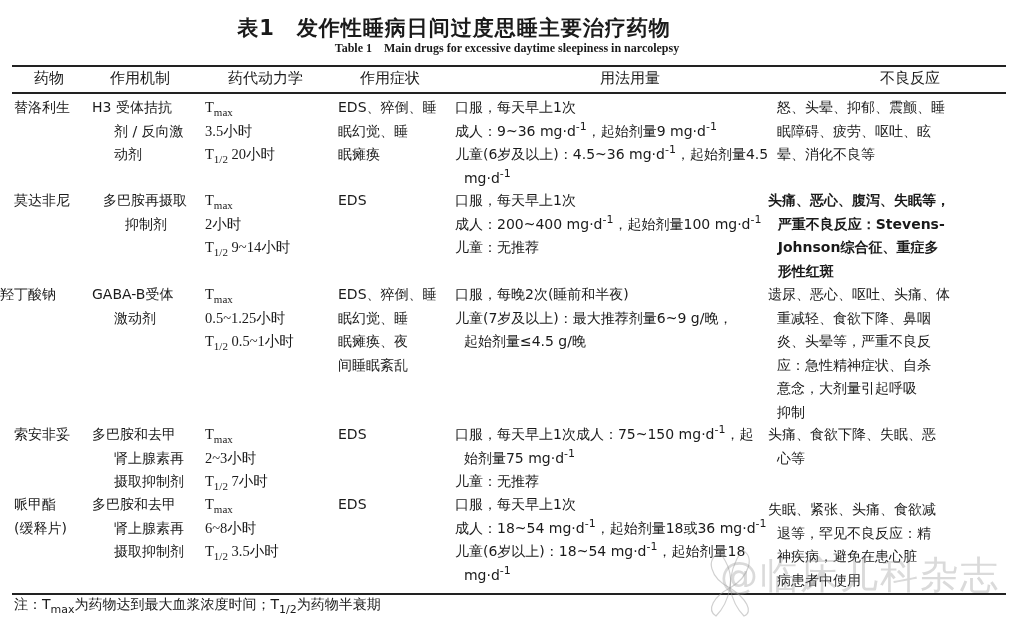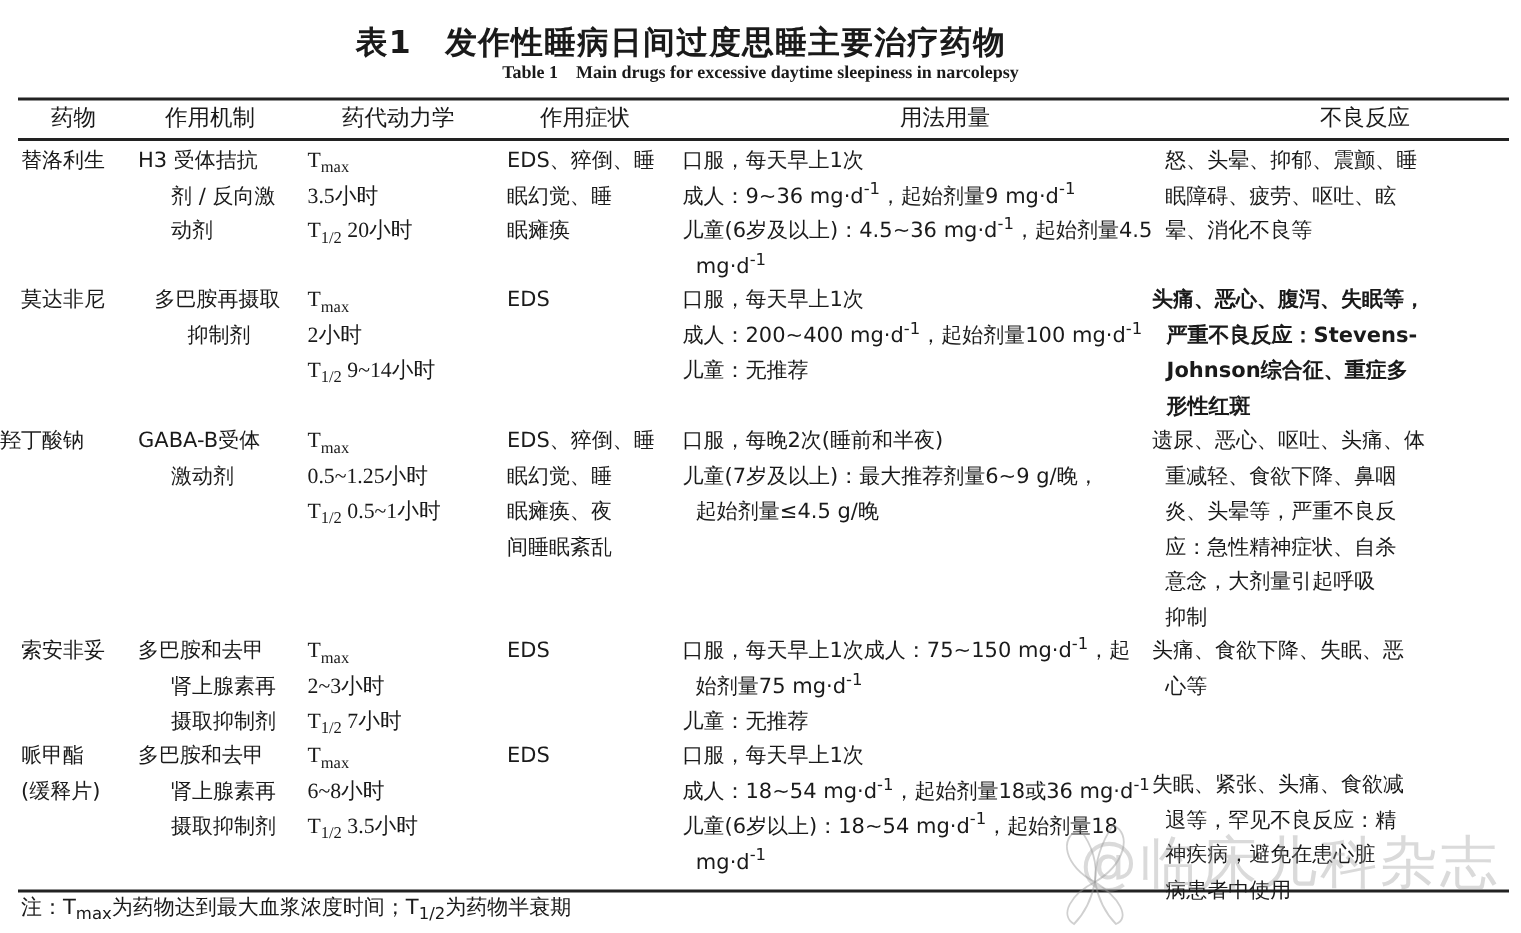--- a/index.html
+++ b/index.html
@@ -63,21 +63,21 @@
     <div class="cell cn" style="left: 92px; top: 423px;"><div>多巴胺和去甲</div><div style="padding-left: 22px;">肾上腺素再</div><div style="padding-left: 22px;">摄取抑制剂</div></div>
     <div class="cell " style="left: 205px; top: 423px;"><div>T<sub>max</sub></div><div>2~3小时</div><div>T<sub>1/2</sub> 7小时</div></div>
     <div class="cell cn" style="left: 338px; top: 423px;"><div>EDS</div></div>
     <div class="cell cn" style="left: 455px; top: 423px;"><div>口服，每天早上1次成人：75~150 mg·d<sup>-1</sup>，起</div><div>  始剂量75 mg·d<sup>-1</sup></div><div>儿童：无推荐</div></div>
     <div class="cell cn" style="left: 768px; top: 423px;"><div>头痛、食欲下降、失眠、恶</div><div>  心等</div></div>
     <div class="cell cn" style="left: 14px; top: 493px;"><div>哌甲酯</div><div>(缓释片)</div></div>
     <div class="cell cn" style="left: 92px; top: 493px;"><div>多巴胺和去甲</div><div style="padding-left: 22px;">肾上腺素再</div><div style="padding-left: 22px;">摄取抑制剂</div></div>
     <div class="cell " style="left: 205px; top: 493px;"><div>T<sub>max</sub></div><div>6~8小时</div><div>T<sub>1/2</sub> 3.5小时</div></div>
     <div class="cell cn" style="left: 338px; top: 493px;"><div>EDS</div></div>
     <div class="cell cn" style="left: 455px; top: 493px;"><div>口服，每天早上1次</div><div>成人：18~54 mg·d<sup>-1</sup>，起始剂量18或36 mg·d<sup>-1</sup></div><div>儿童(6岁以上)：18~54 mg·d<sup>-1</sup>，起始剂量18</div><div>  mg·d<sup>-1</sup></div></div>
-    <div class="cell cn" style="left: 768px; top: 512px;"><div>失眠、紧张、头痛、食欲减</div><div>  退等，罕见不良反应：精</div><div>  神疾病，避免在患心脏</div><div>  病患者中使用</div></div>
+    <div class="cell cn" style="left: 768px; top: 498px;"><div>失眠、紧张、头痛、食欲减</div><div>  退等，罕见不良反应：精</div><div>  神疾病，避免在患心脏</div><div>  病患者中使用</div></div>
   </div>
 
 <div class="note">注：T<sub>max</sub>为药物达到最大血浆浓度时间；T<sub>1/2</sub>为药物半衰期</div>
 
 <svg class="wm-flower" viewBox="0 0 60 70">
   <g fill="none" stroke="rgba(150,150,150,0.45)" stroke-width="1.2">
     <path d="M30 40 C10 30 5 10 20 5 C28 15 32 28 30 40Z"></path>
     <path d="M30 40 C50 28 55 8 42 2 C34 14 30 28 30 40Z"></path>
     <path d="M30 40 C14 48 6 62 16 68 C24 60 28 50 30 40Z"></path>
     <path d="M30 40 C46 50 54 64 44 68 C36 60 32 50 30 40Z"></path>

